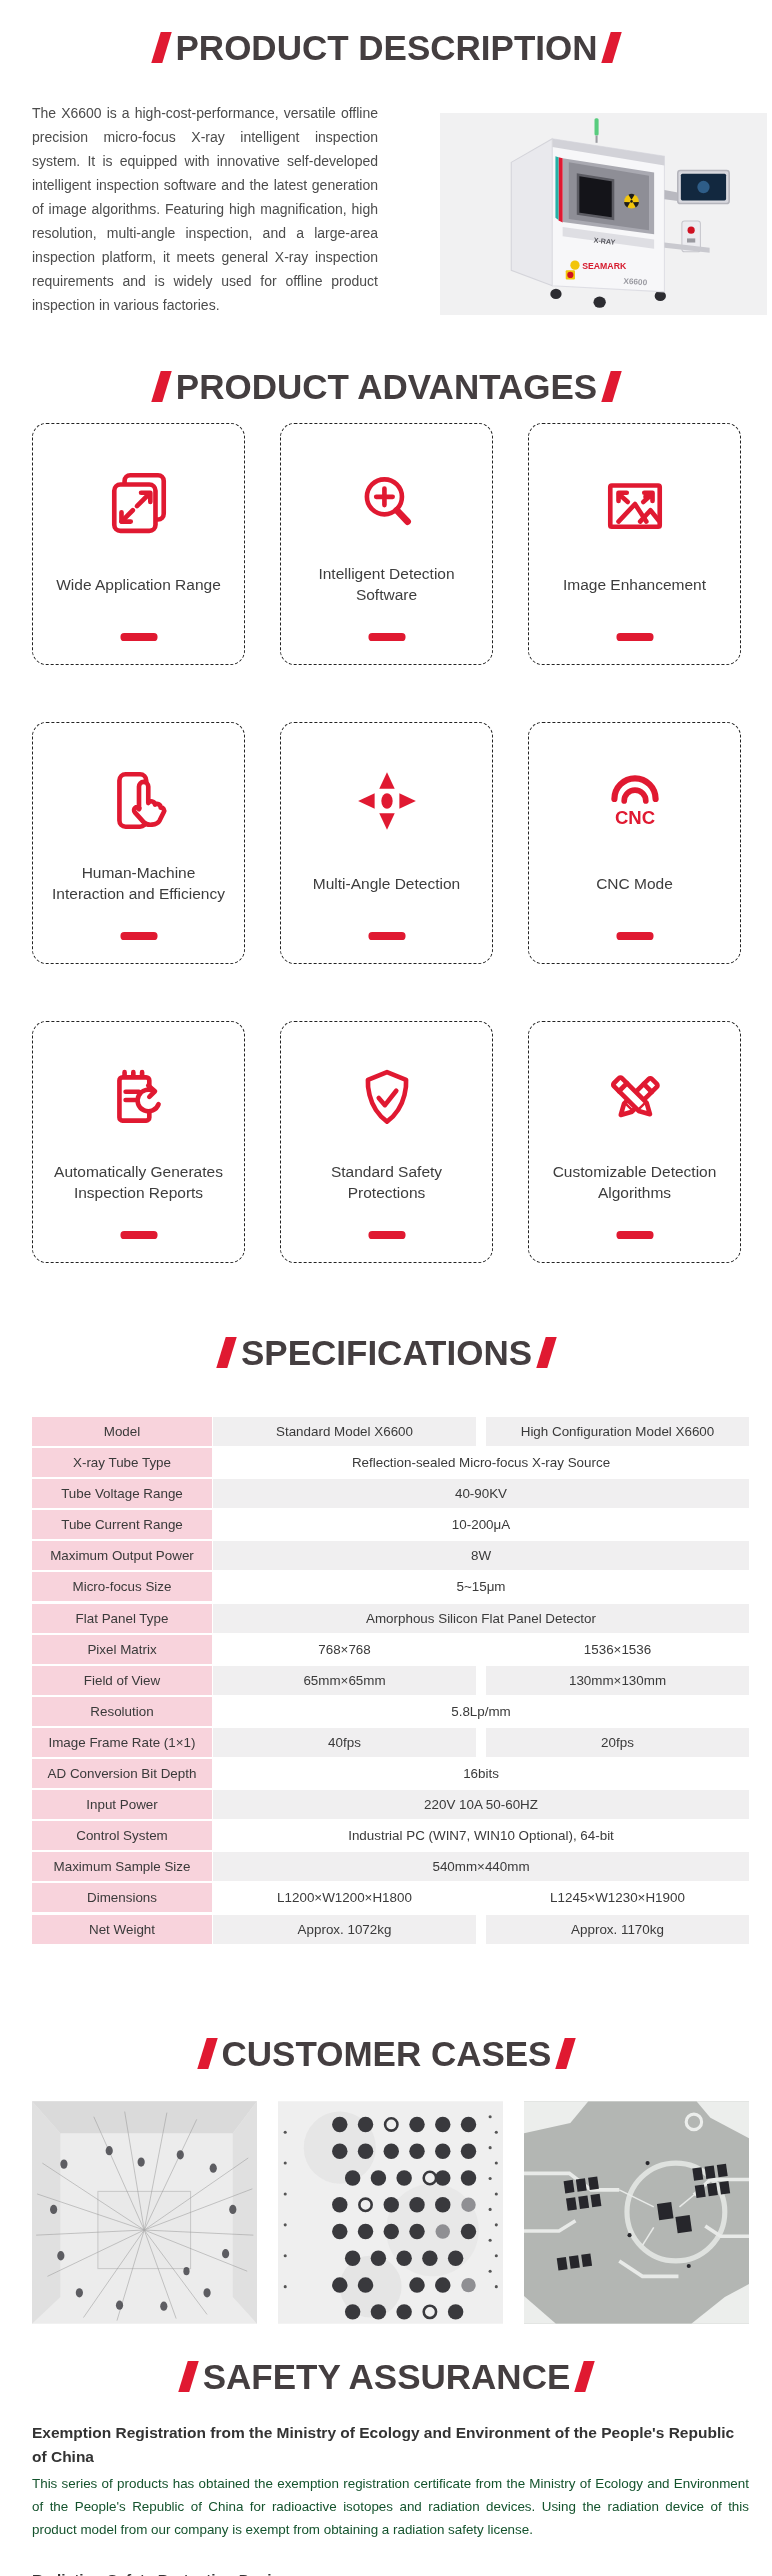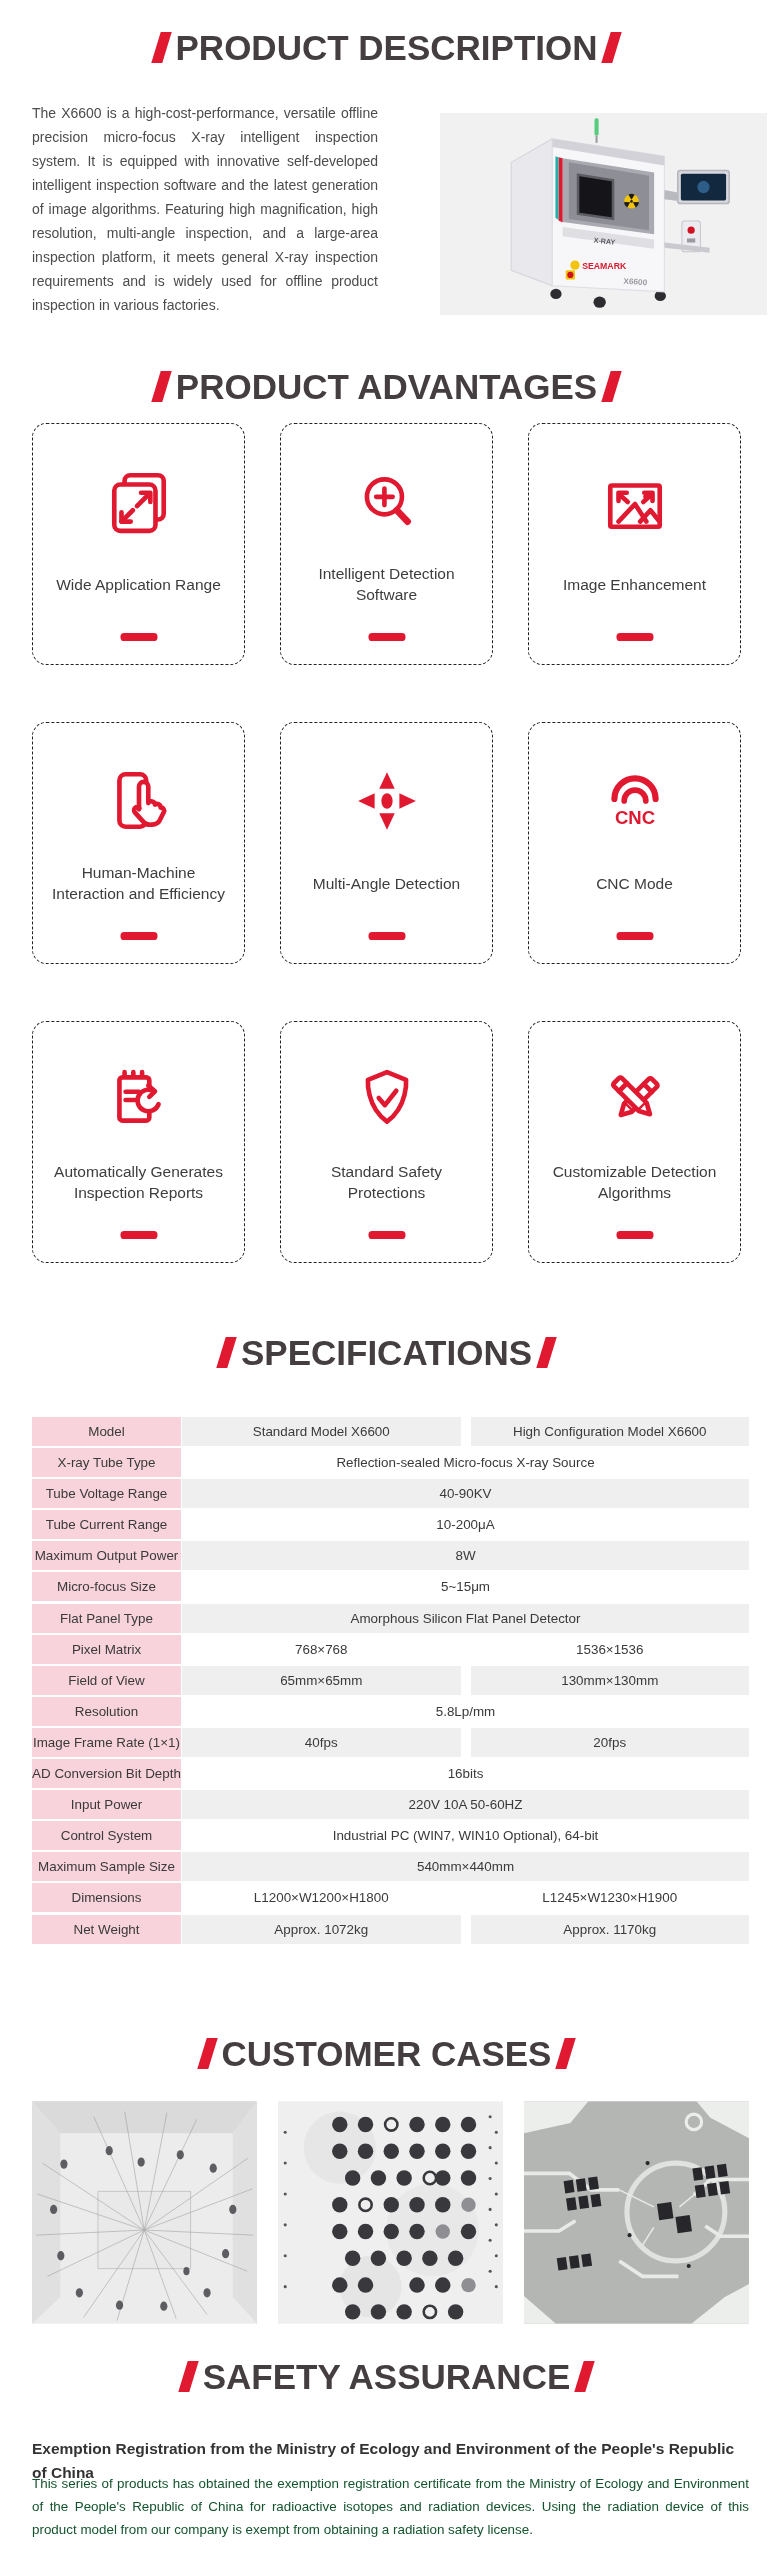--- a/index.html
+++ b/index.html
@@ -28,33 +28,33 @@
   .card-label{flex:1;display:flex;align-items:center;justify-content:center;text-align:center;
               font-size:15.5px;line-height:20.6px;color:#3d3d3d;padding:0 14.4px;margin-bottom:34px;}
   .card-bar{position:absolute;bottom:23px;left:50%;transform:translateX(-50%);
             width:37px;height:7.7px;border-radius:3.6px;background:#e01931;}
   .icon-stroke{stroke:#e01931;stroke-width:9;fill:none;stroke-linecap:round;stroke-linejoin:round;}
 
   
   .spec-table{position:absolute;left:32px;top:1417px;width:717px;}
   .srow{display:flex;height:29px;margin-bottom:2.1px;}
   .scell{display:flex;align-items:center;justify-content:center;font-size:13.4px;color:#3a3a3a;}
-  .lbl{width:149px;background:#f8d3dc;margin-right:1px;flex:none;}
+  .lbl{width:180px;background:#f8d3dc;margin-right:1px;flex:none;}
   .val{flex:1;background:#fff;}
   .srow.g .val{background:#f0eff0;}
   .half+.half{margin-left:10px;}
 
   
   .cases-row{position:absolute;left:32px;top:2101px;width:717px;display:flex;gap:21px;}
   .case{width:225px;height:223px;overflow:hidden;flex:none;}
   .case svg{display:block;width:100%;height:100%;}
 
   
   .sa-h{position:absolute;left:32px;width:717px;font-size:15.5px;font-weight:bold;
-        color:#333;line-height:24px;margin-top:16px;}
+        color:#333;line-height:24px;}
   .sa-p{position:absolute;left:32px;width:717px;font-size:13.4px;line-height:23px;
         color:#14532d;text-align:justify;}
   #sa-h1{top:2421px;} #sa-p1{top:2472px;}
   #sa-h2{top:2568px;}
 </style>
 </head>
 <body>
 
 <div class="page">
 

